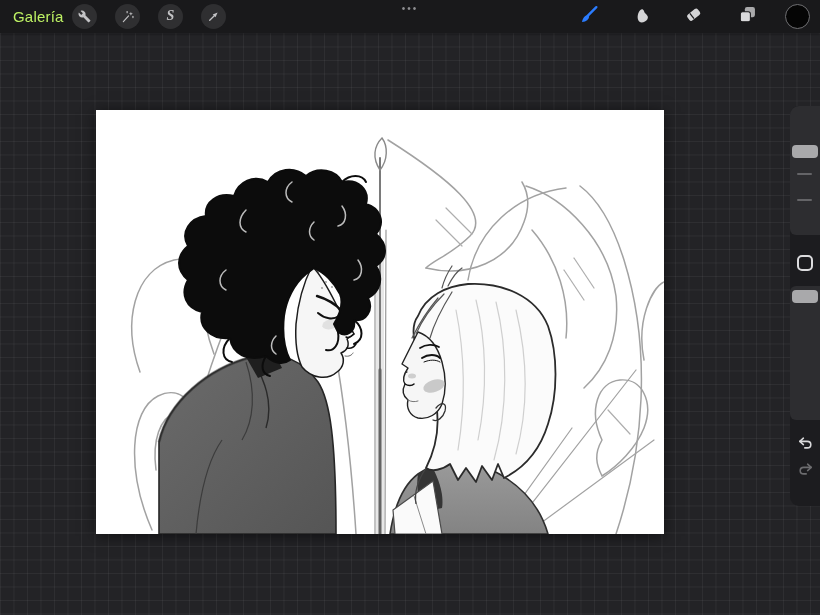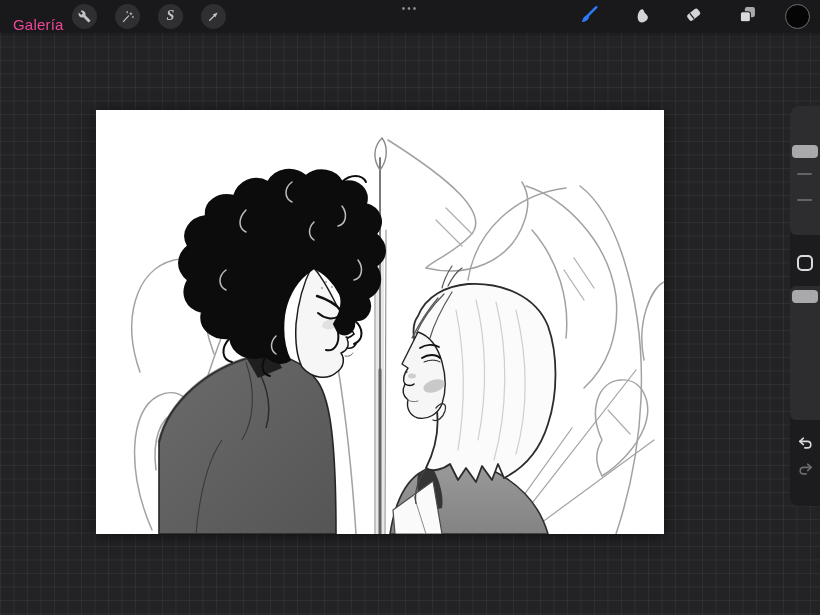--- a/index.html
+++ b/index.html
@@ -10,22 +10,22 @@
     font-family:"Liberation Sans",sans-serif;
     -webkit-user-select:none;user-select:none;
   }
   
   .topbar{
     position:absolute;left:0;top:0;width:820px;height:33px;
     background:#19191b;z-index:30;
     box-shadow:0 1px 2px rgba(0,0,0,.45);
   }
   .gallery-btn{
-    position:absolute;left:13px;top:8px;height:33px;line-height:33px;
-    color:#ec4899;font-size:15px;letter-spacing:.2px;cursor:default;
+    position:absolute;left:13px;top:0;height:33px;line-height:33px;
+    color:#bef264;font-size:15px;letter-spacing:.2px;cursor:default;
   }
   .tool-circle{
     position:absolute;top:4px;width:25px;height:25px;border-radius:50%;
     background:#2f2f31;display:flex;align-items:center;justify-content:center;
     color:#c3c3c5;
   }
   .tool-circle svg{display:block;}
   .sel-glyph{font-family:"Liberation Serif",serif;font-style:italic;font-weight:bold;
     font-size:14px;line-height:1;transform:translateY(-1px);}
   .sys-dots{

